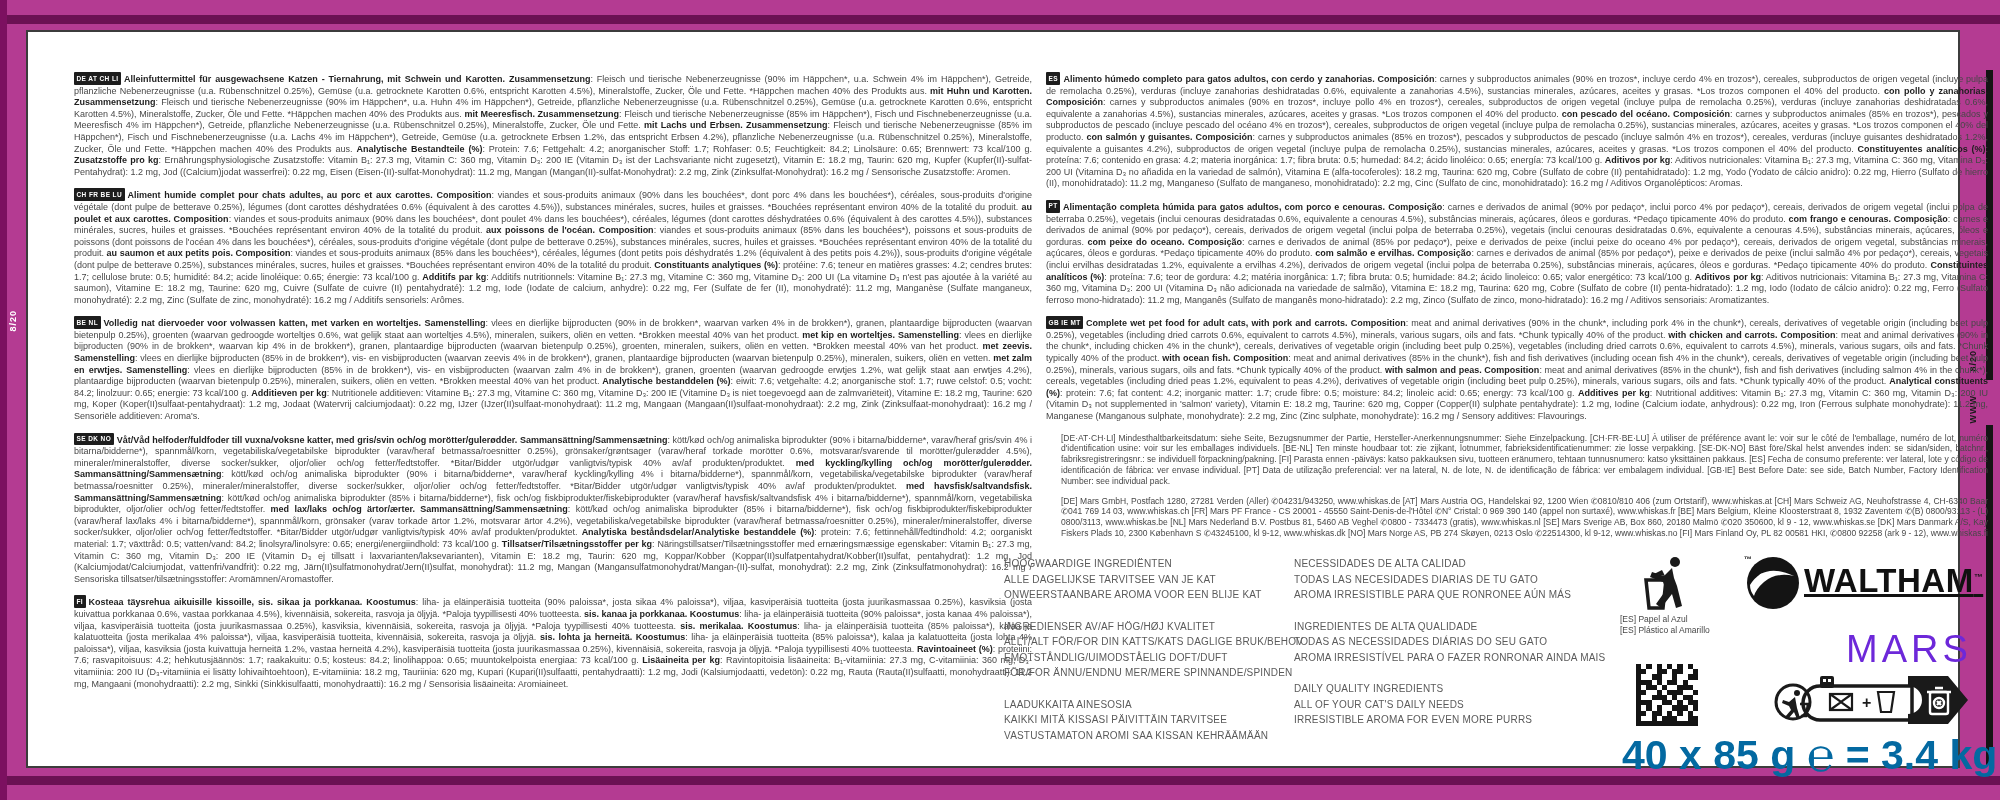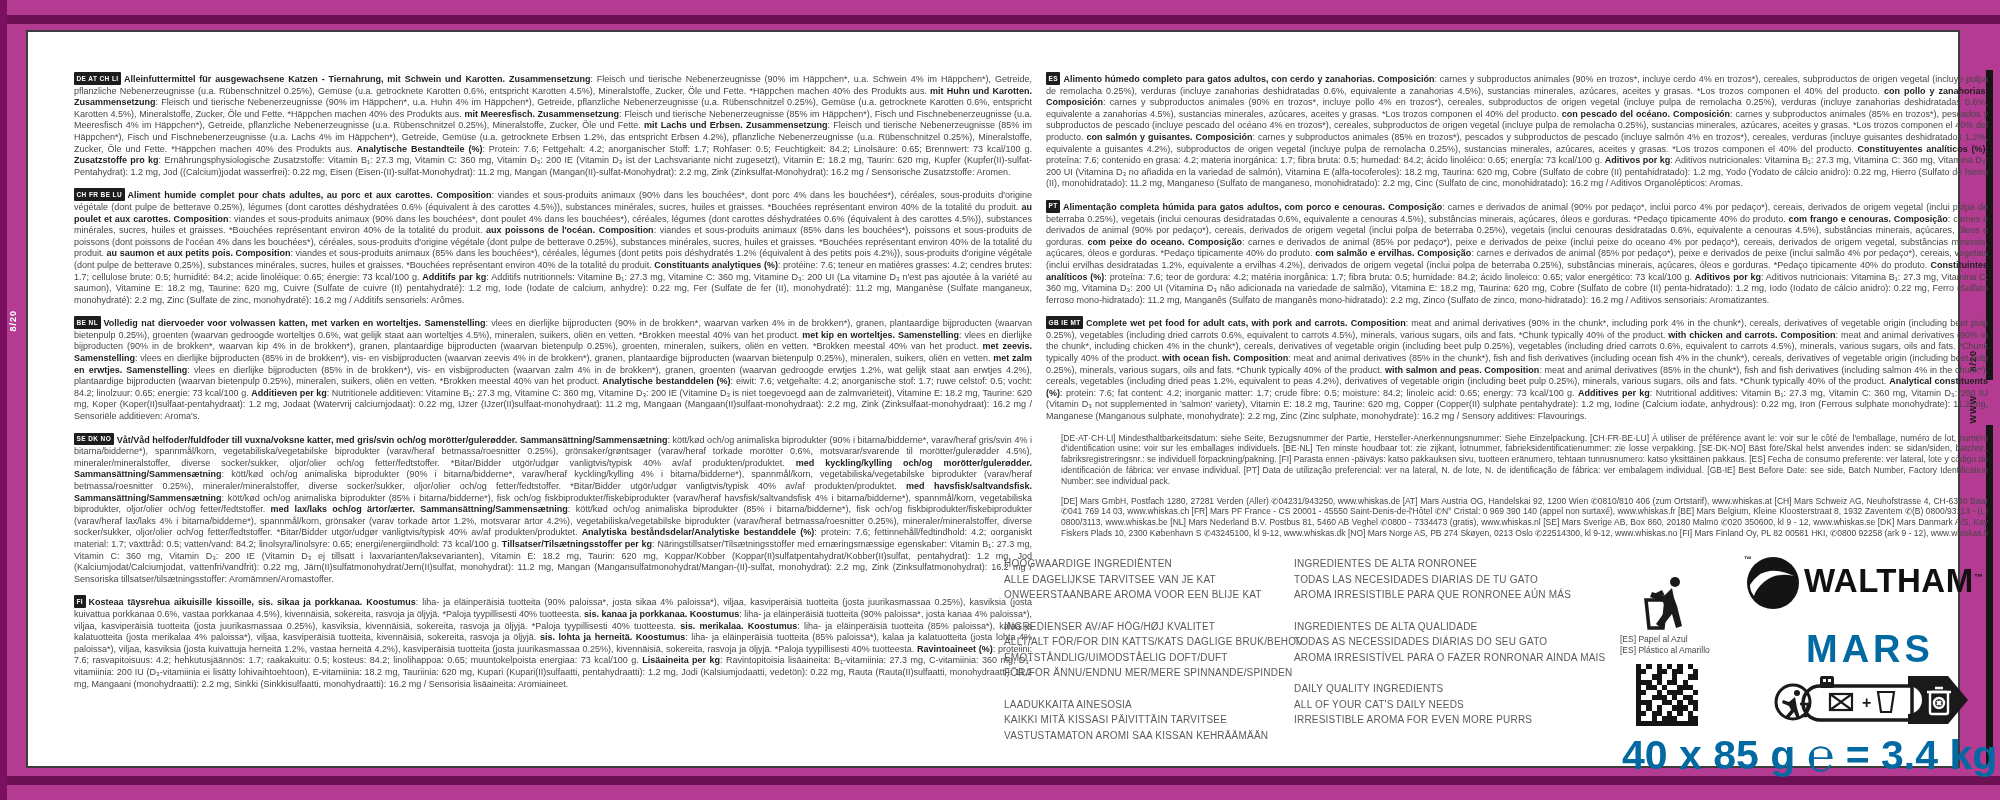--- a/index.html
+++ b/index.html
@@ -24,28 +24,28 @@
         vertical-align:1.5px;white-space:nowrap;}
   .sg-b{font-weight:bold;color:#1e1e1e;}
   
   .features{position:absolute;left:976px;top:524px;width:575px;display:flex;gap:38px;}
   .feat-col{flex:0 0 auto;}
   .feat-col.c1{width:252px;}
   .feat-col.c2{width:295px;}
   .feat-group{margin-bottom:16px;}
   .feat-line{font-size:10px;line-height:15.5px;letter-spacing:0.2px;color:#5a5a5a;white-space:nowrap;}
   
-  .tidy-wrap{position:absolute;left:1592px;top:544px;width:120px;text-align:left;}
+  .tidy-wrap{position:absolute;left:1592px;top:524px;width:120px;text-align:left;}
   .tidy-wrap svg{display:block;margin-left:22px;}
   .bin-label{font-size:8.5px;color:#474747;line-height:10.5px;white-space:nowrap;}
   .waltham{position:absolute;left:1714px;top:520px;width:256px;display:flex;align-items:center;}
-  .waltham .wordmark{font-size:33px;font-weight:bold;letter-spacing:0.5px;color:#111;margin-left:4px;}
+  .waltham .wordmark{font-size:33px;font-weight:bold;letter-spacing:0.5px;color:#111;margin-left:4px;text-decoration:underline;}
   .waltham .tm{font-size:9px;vertical-align:super;color:#111;font-weight:bold;}
-  .mars{position:absolute;left:1778px;top:596px;font-size:38px;font-weight:700;
-        letter-spacing:4px;color:#0369a1;}
+  .mars{position:absolute;left:1818px;top:596px;font-size:38px;font-weight:400;
+        letter-spacing:4px;color:#6d28d9;}
   .dm-code{position:absolute;left:1606px;top:632px;}
   .sort-ribbon{position:absolute;left:1744px;top:642px;}
   .weight{position:absolute;left:1594px;top:694px;width:372px;text-align:center;
           font-size:41px;font-weight:bold;color:#0369a1;white-space:nowrap;}
   .weight .esign{font-weight:normal;font-size:46px;position:relative;top:2px;}
 </style>
 </head>
 <body>
 
 <div class="sheet">
@@ -90,21 +90,21 @@
             <div class="feat-line">FÖR/FOR ÄNNU/ENDNU MER/MERE SPINNANDE/SPINDEN</div>
           </div>
           <div class="feat-group">
             <div class="feat-line">LAADUKKAITA AINESOSIA</div>
             <div class="feat-line">KAIKKI MITÄ KISSASI PÄIVITTÄIN TARVITSEE</div>
             <div class="feat-line">VASTUSTAMATON AROMI SAA KISSAN KEHRÄÄMÄÄN</div>
           </div>
         </div>
       <div class="feat-col c2">
           <div class="feat-group">
-            <div class="feat-line">INGREDIENTES DE ALTA RONRONEE</div>
+            <div class="feat-line">NECESSIDADES DE ALTA CALIDAD</div>
             <div class="feat-line">TODAS LAS NECESIDADES DIARIAS DE TU GATO</div>
             <div class="feat-line">AROMA IRRESISTIBLE PARA QUE RONRONEE AÚN MÁS</div>
           </div>
           <div class="feat-group">
             <div class="feat-line">INGREDIENTES DE ALTA QUALIDADE</div>
             <div class="feat-line">TODAS AS NECESSIDADES DIÁRIAS DO SEU GATO</div>
             <div class="feat-line">AROMA IRRESISTÍVEL PARA O FAZER RONRONAR AINDA MAIS</div>
           </div>
           <div class="feat-group">
             <div class="feat-line">DAILY QUALITY INGREDIENTS</div>

